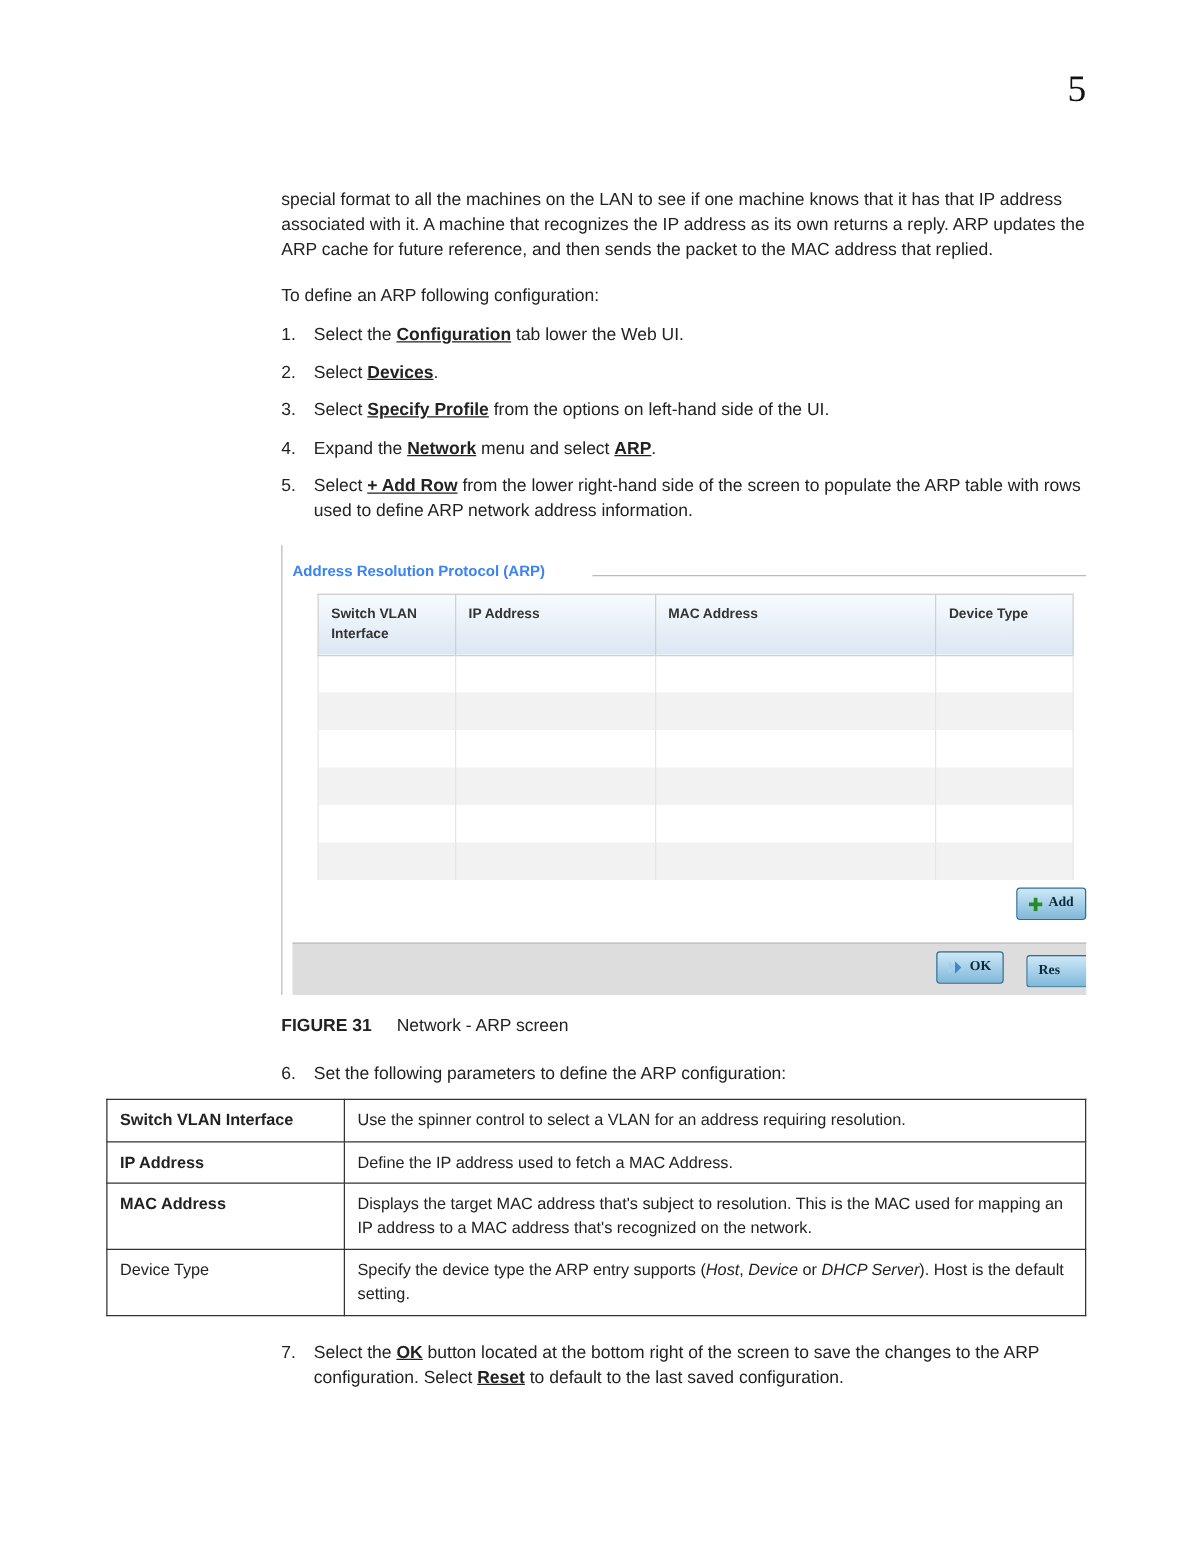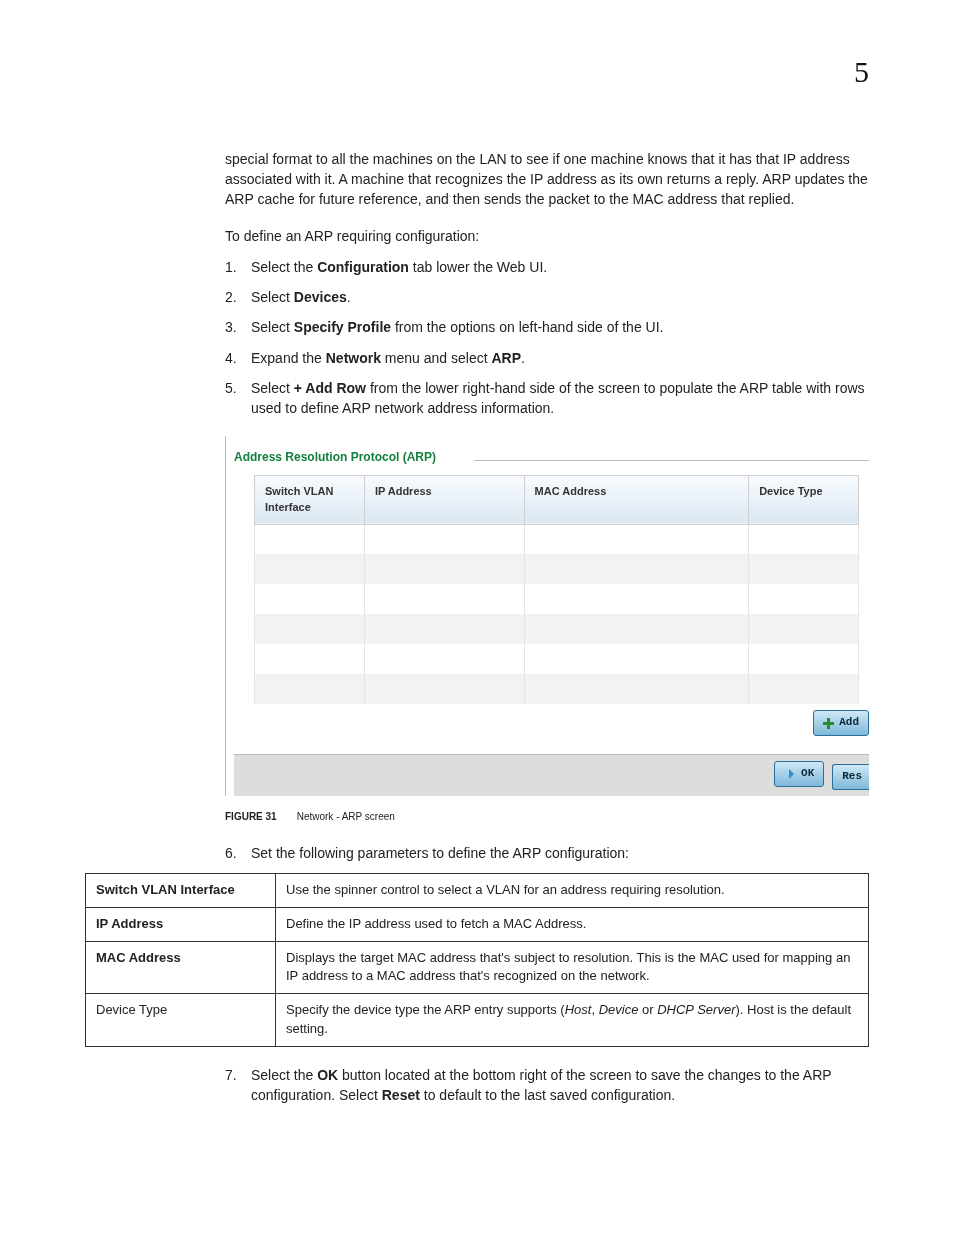--- a/index.html
+++ b/index.html
@@ -21,38 +21,38 @@
     color: #111;
   }
   .content-col {
     margin-left: 140px;
   }
   p.body { margin-bottom: 10px; margin-top: 17px; }
   ol.steps { list-style: none; margin-top: 6px; }
   ol.steps li { display: flex; margin-bottom: 10px; }
   ol.steps li .num { width: 26px; flex-shrink: 0; }
   ol.steps li .txt { flex: 1; }
-  .b { font-weight: bold; }
+  .b { font-weight: bold; text-decoration: underline; }
 
   
   .figure-wrap {
     margin: 18px 0 10px 0;
     margin-left: 140px;
   }
   .shot {
     border-left: 1px solid #bbb;
     padding: 10px 0 0 8px;
     background: #fff;
     position: relative;
   }
   .fieldset-label {
     font-family: Verdana, Arial, sans-serif;
     font-size: 12px;
     font-weight: bold;
-    color: #15803d;
+    color: #3b82f6;
     display: inline-block;
     background: #fff;
     padding: 0 6px 0 0;
     position: relative;
     z-index: 2;
   }
   .fieldset-line {
     height: 1px;
     background: #bbb;
     margin-top: -7px;
@@ -87,33 +87,33 @@
   .btn-row-ok {
     background: #ddd;
     border-top: 1px solid #bbb;
     padding: 6px 0 6px 0;
     margin-top: 18px;
     text-align: right;
   }
   .btn {
     display: inline-flex;
     align-items: center;
-    font-family: Liberation Mono, monospace;
+    font-family: Liberation Serif, serif;
     font-size: 11px;
     font-weight: bold;
     color: #0a2a3a;
     background: linear-gradient(#cfe8f7, #7fb8d9);
     border: 1px solid #2a6f99;
     border-radius: 3px;
     padding: 4px 9px;
-    margin-left: 4px;
+    margin-left: 14px;
     cursor: default;
   }
   .btn .ic { margin-right: 5px; display: inline-flex; }
-  .figcap { margin: 14px 0 18px 0; font-size: 10px; }
+  .figcap { margin: 14px 0 18px 0; font-size: 14px; }
   .figcap .lbl { font-weight: bold; margin-right: 20px; }
 
   
   table.param {
     width: 100%;
     border-collapse: collapse;
     font-size: 13px;
     margin: 8px 0 18px 0;
   }
   table.param td {
@@ -124,21 +124,21 @@
   table.param td.k { width: 190px; font-weight: bold; }
   .i { font-style: italic; margin-top: 24px; }
 </style>
 </head>
 <body>
 
 <div class="page-num">5</div>
 
 <div class="content-col">
   <p class="body">special format to all the machines on the LAN to see if one machine knows that it has that IP address associated with it. A machine that recognizes the IP address as its own returns a reply. ARP updates the ARP cache for future reference, and then sends the packet to the MAC address that replied.</p>
-  <p class="body">To define an ARP requiring configuration:</p>
+  <p class="body">To define an ARP following configuration:</p>
 
   <ol class="steps">
     <li>
       <span class="num">1.</span>
       <span class="txt">
         <span>Select the </span><span class="b">Configuration</span><span> tab lower the Web UI.</span>
       </span>
     </li>
     <li>
       <span class="num">2.</span>
@@ -233,21 +233,21 @@
     <div class="btn-row-ok">
       <span class="btn">
         <span class="ic">
           <svg width="12" height="10" viewBox="0 0 12 10">
               <polygon points="0,0 5,5 0,10" fill="#9fd0ef"></polygon>
               <polygon points="5,0 10,5 5,10" fill="#3a8acc"></polygon>
             </svg>
         </span>
         <span>OK</span>
       </span>
-      <span class="btn" style="border-radius:3px 0 0 3px; border-right:none; padding-right:7px;">
+      <span class="btn" style="border-radius:3px 0 0 3px; border-right:none; padding-right:21px;">
         <span>Res</span>
       </span>
     </div>
   </div>
   <div class="figcap">
     <span class="lbl">FIGURE 31</span><span>Network - ARP screen</span>
   </div>
 </div>
 
 <div class="content-col">

